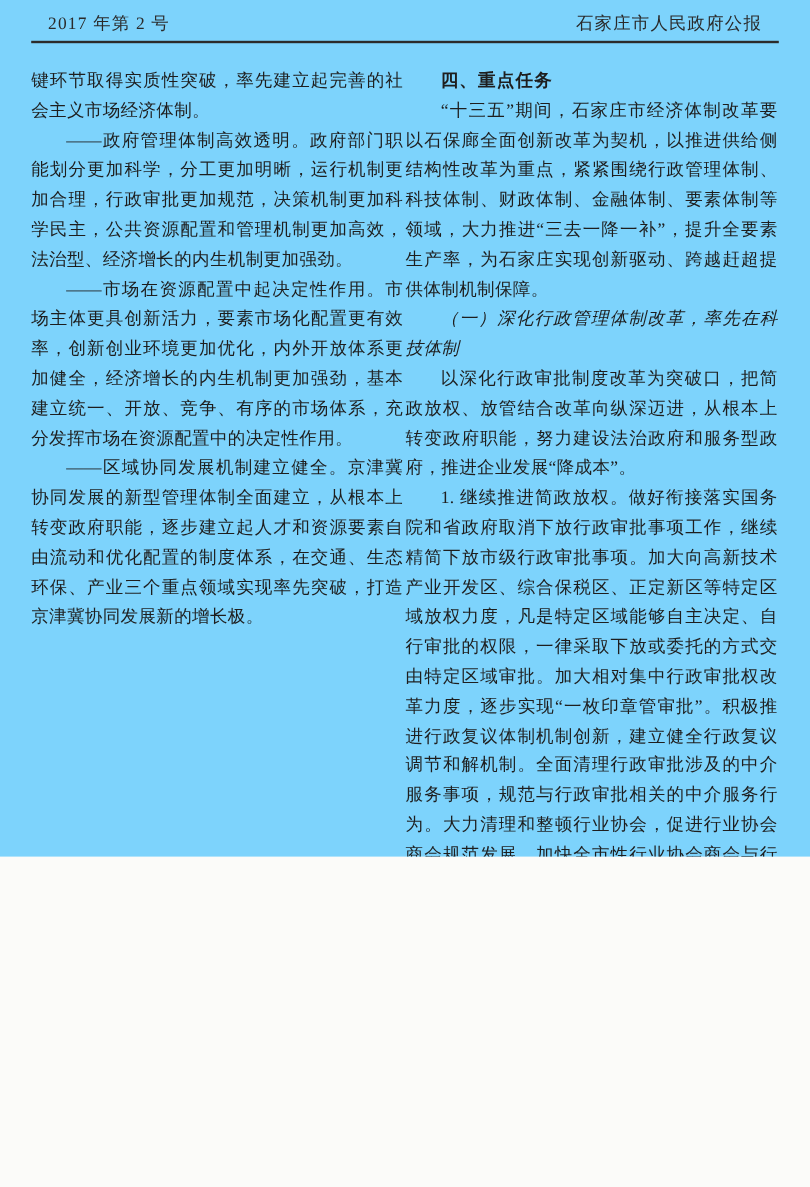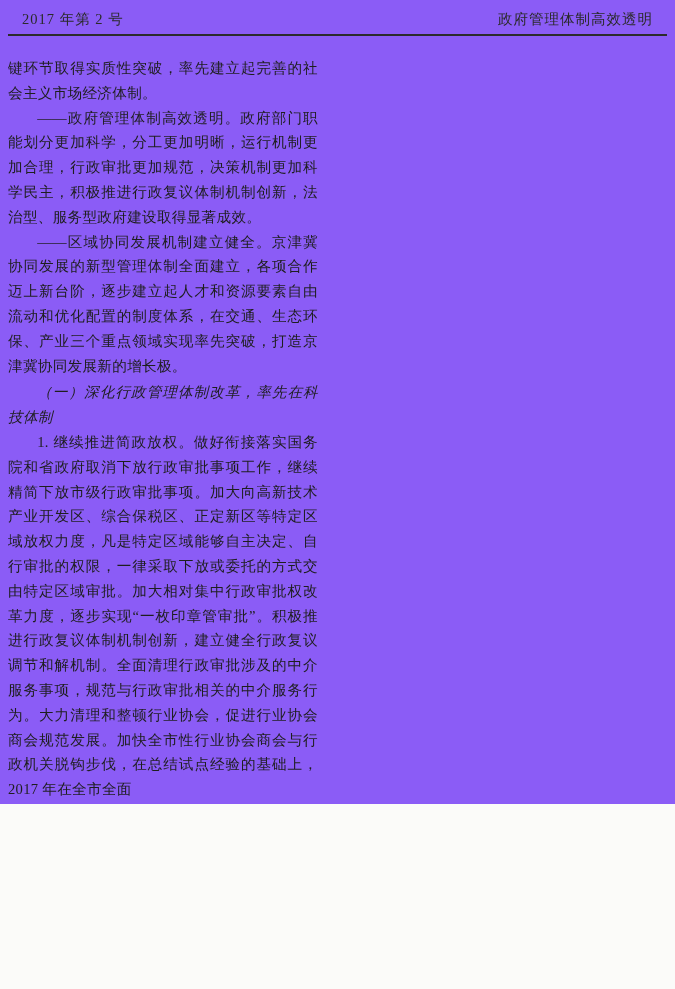--- a/index.html
+++ b/index.html
@@ -3,46 +3,45 @@
 <meta charset="utf-8">
 <style>
   html, body {
     margin: 0;
     padding: 0;
     background: #fbfbf9;
   }
   .page {
     position: relative;
     width: 675px;
-    height: 804px;
+    height: 714px;
     box-sizing: border-box;
-    background: #8b5cf6;
+    background: #7dd3fc;
     color: #1e1e1e;
     font-family: "Liberation Serif", serif;
-    padding: 0 8px;
+    padding: 0 26px;
     overflow: hidden;
   }
   .page-header {
     display: flex;
     justify-content: space-between;
     align-items: flex-end;
     padding: 10px 14px 5px 14px;
     font-size: 14.5px;
     letter-spacing: 1px;
     color: #2a2a2a;
   }
   .header-rule {
     height: 0;
     border-top: 2px solid #2b2b2b;
   }
   .columns {
     display: flex;
     gap: 2px;
     margin-top: 20px;
-    flex-direction: column;
   }
   .column {
     width: 310px;
     font-size: 14.6px;
     line-height: 24.8px;
     text-align: justify;
     text-justify: inter-character;
     letter-spacing: 0.3px;
   }
   .para {
@@ -73,34 +72,38 @@
     color: #2a2a2a;
   }
 </style>
 </head>
 <body>
 
 <div class="page">
 
   <div class="page-header">
     <span class="issue">2017 年第 2 号</span>
-    <span class="pub">政府管理体制高效透明</span>
+    <span class="pub">石家庄市人民政府公报</span>
   </div>
 
   <div class="header-rule"></div>
 
   <div class="columns">
 
     <section class="column">
       <p class="para no-indent">键环节取得实质性突破，率先建立起完善的社会主义市场经济体制。</p>
-      <p class="para">——政府管理体制高效透明。政府部门职能划分更加科学，分工更加明晰，运行机制更加合理，行政审批更加规范，决策机制更加科学民主，积极推进行政复议体制机制创新，法治型、服务型政府建设取得显著成效。</p>
-      <p class="para">——区域协同发展机制建立健全。京津冀协同发展的新型管理体制全面建立，各项合作迈上新台阶，逐步建立起人才和资源要素自由流动和优化配置的制度体系，在交通、生态环保、产业三个重点领域实现率先突破，打造京津冀协同发展新的增长极。</p>
+      <p class="para">——政府管理体制高效透明。政府部门职能划分更加科学，分工更加明晰，运行机制更加合理，行政审批更加规范，决策机制更加科学民主，公共资源配置和管理机制更加高效，法治型、经济增长的内生机制更加强劲。</p>
+      <p class="para">——市场在资源配置中起决定性作用。市场主体更具创新活力，要素市场化配置更有效率，创新创业环境更加优化，内外开放体系更加健全，经济增长的内生机制更加强劲，基本建立统一、开放、竞争、有序的市场体系，充分发挥市场在资源配置中的决定性作用。</p>
+      <p class="para">——区域协同发展机制建立健全。京津冀协同发展的新型管理体制全面建立，从根本上转变政府职能，逐步建立起人才和资源要素自由流动和优化配置的制度体系，在交通、生态环保、产业三个重点领域实现率先突破，打造京津冀协同发展新的增长极。</p>
     </section>
 
     <section class="column">
+      <h2 class="section-heading">四、重点任务</h2>
+      <p class="para">“十三五”期间，石家庄市经济体制改革要以石保廊全面创新改革为契机，以推进供给侧结构性改革为重点，紧紧围绕行政管理体制、科技体制、财政体制、金融体制、要素体制等领域，大力推进“三去一降一补”，提升全要素生产率，为石家庄实现创新驱动、跨越赶超提供体制机制保障。</p>
       <p class="para kaiti">（一）深化行政管理体制改革，率先在科技体制</p>
+      <p class="para">以深化行政审批制度改革为突破口，把简政放权、放管结合改革向纵深迈进，从根本上转变政府职能，努力建设法治政府和服务型政府，推进企业发展“降成本”。</p>
       <p class="para">1. 继续推进简政放权。做好衔接落实国务院和省政府取消下放行政审批事项工作，继续精简下放市级行政审批事项。加大向高新技术产业开发区、综合保税区、正定新区等特定区域放权力度，凡是特定区域能够自主决定、自行审批的权限，一律采取下放或委托的方式交由特定区域审批。加大相对集中行政审批权改革力度，逐步实现“一枚印章管审批”。积极推进行政复议体制机制创新，建立健全行政复议调节和解机制。全面清理行政审批涉及的中介服务事项，规范与行政审批相关的中介服务行为。大力清理和整顿行业协会，促进行业协会商会规范发展。加快全市性行业协会商会与行政机关脱钩步伐，在总结试点经验的基础上，2017 年在全市全面</p>
       <div class="page-number">— 21 —</div>
     </section>
 
   </div>
 
 </div>
 
 </body></html>

